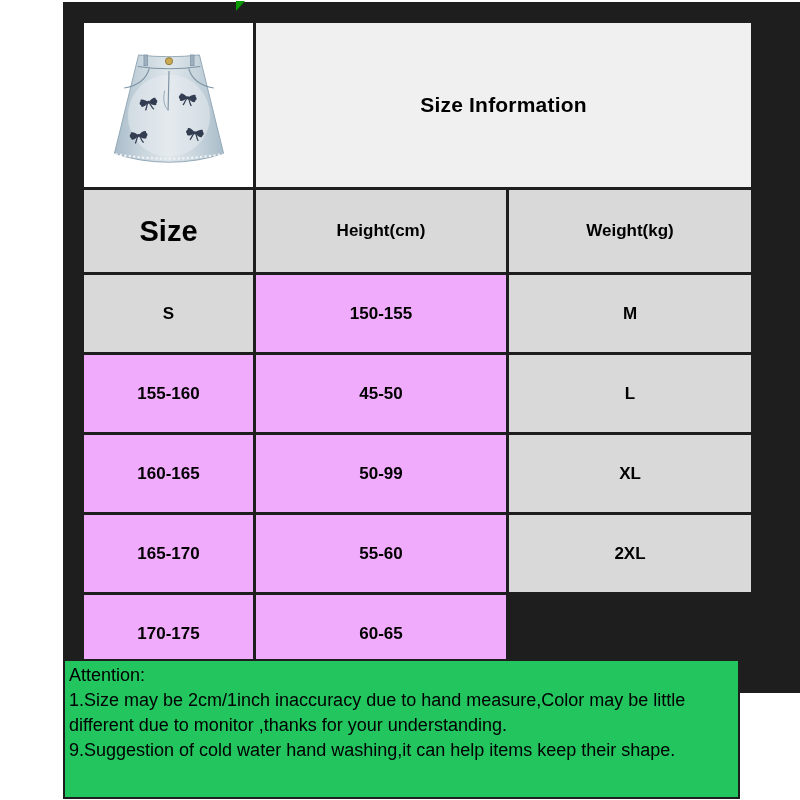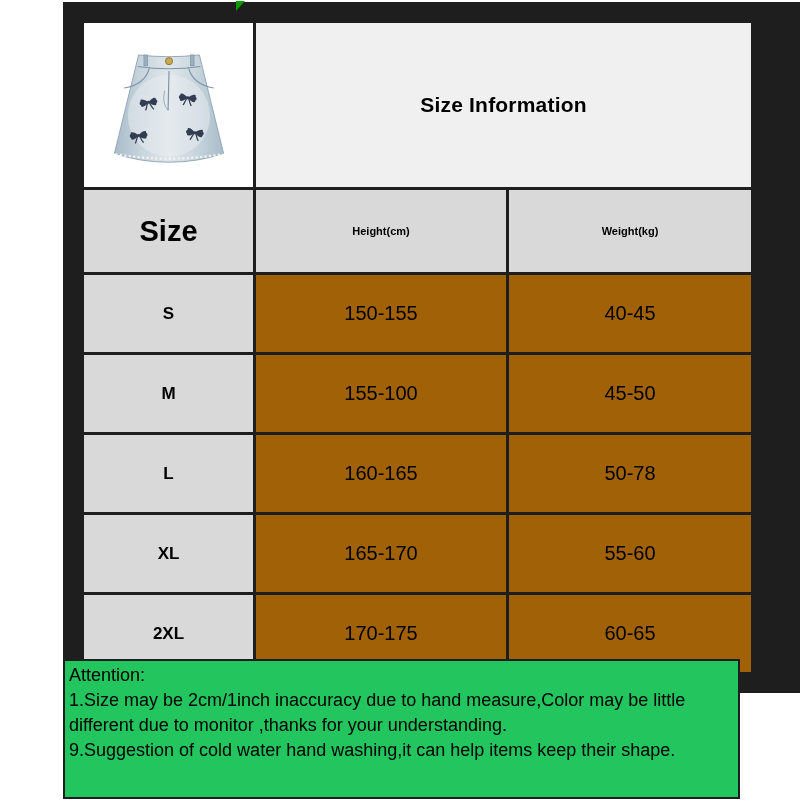--- a/index.html
+++ b/index.html
@@ -33,23 +33,23 @@
     align-items: center;
     justify-content: center;
     overflow: hidden;
   }
   .photo-cell   { background: #ffffff; grid-column: 1; grid-row: 1; }
   .banner-cell  { background: #f0f0f0; grid-column: 2 / 4; grid-row: 1; }
   .banner-title { font-size: 21px; font-weight: bold; letter-spacing: 0.2px; }
 
   .hdr        { background: #d9d9d9; font-weight: bold; text-align: center; }
   .hdr-size   { font-size: 29px; }
-  .hdr-col    { font-size: 11px; }
+  .hdr-col    { font-size: 17px; }
   .size-cell  { background: #d9d9d9; font-weight: bold; font-size: 17px; }
-  .val-cell   { background: #a16207; font-weight: normal; font-size: 20px; }
+  .val-cell   { background: #f0abfc; font-weight: bold; font-size: 17px; }
 
   
   .corner-marker {
     position: absolute;
     left: 236px;
     top: 1px;
     width: 0;
     height: 0;
     border-top: 10px solid #089b00;
     border-right: 9px solid transparent;
@@ -132,29 +132,28 @@
     <div class="cell banner-cell">
       <span class="banner-title">Size Information</span>
     </div>
 
     <div class="cell hdr hdr-size">Size</div>
     <div class="cell hdr hdr-col">Height(cm)</div>
     <div class="cell hdr hdr-col">Weight(kg)</div>
 
     <div class="cell size-cell">S</div>
     <div class="cell val-cell">150-155</div>
-    <div class="cell val-cell">40-45</div>
 
     <div class="cell size-cell">M</div>
-    <div class="cell val-cell">155-100</div>
+    <div class="cell val-cell">155-160</div>
     <div class="cell val-cell">45-50</div>
 
     <div class="cell size-cell">L</div>
     <div class="cell val-cell">160-165</div>
-    <div class="cell val-cell">50-78</div>
+    <div class="cell val-cell">50-99</div>
 
     <div class="cell size-cell">XL</div>
     <div class="cell val-cell">165-170</div>
     <div class="cell val-cell">55-60</div>
 
     <div class="cell size-cell">2XL</div>
     <div class="cell val-cell">170-175</div>
     <div class="cell val-cell">60-65</div>
 
   </div>

